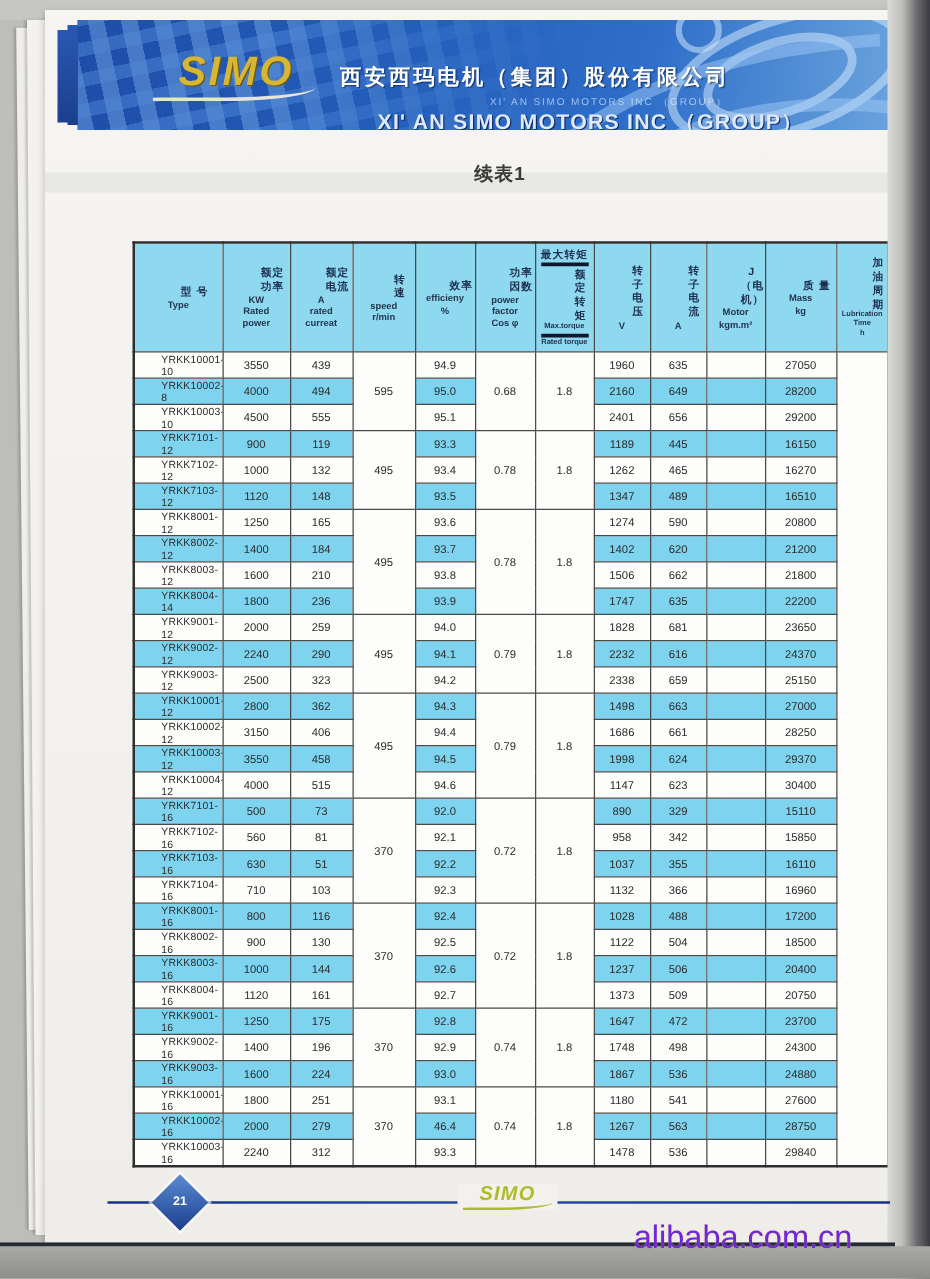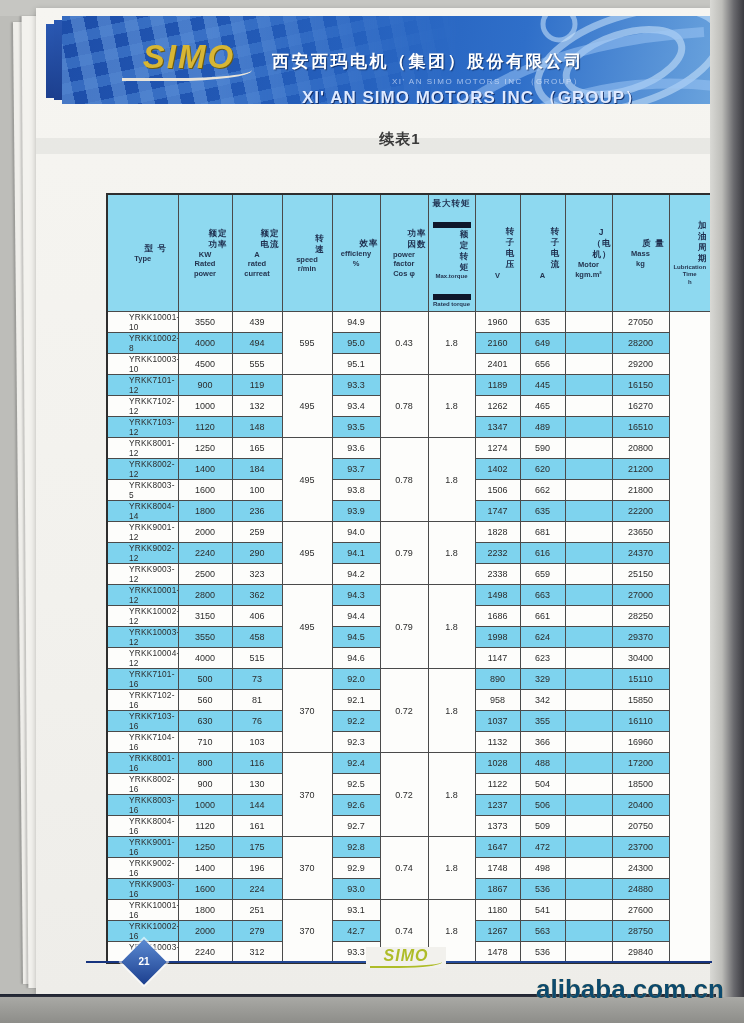--- a/index.html
+++ b/index.html
@@ -59,42 +59,42 @@
     table-layout:fixed;border:2px solid #2e2e2e;background:#fdfdfb;}
   table.spec col.c1{width:71px}  table.spec col.c2{width:54px}  table.spec col.c3{width:50px}
   table.spec col.c4{width:50px}  table.spec col.c5{width:48px}  table.spec col.c6{width:48px}
   table.spec col.c7{width:47px}  table.spec col.c8{width:45px}  table.spec col.c9{width:45px}
   table.spec col.c10{width:47px} table.spec col.c11{width:57px} table.spec col.c12{width:42px}
   table.spec th,table.spec td{border:1px solid #4a4a4a;overflow:hidden;}
   table.spec thead th{background:#8ed9f0;padding:3px 1px;vertical-align:middle;}
   .hcn{font-size:8.5px;font-weight:bold;color:#1e2e4e;letter-spacing:1px;line-height:1.3;margin-left:26px;}
   .hen{font-size:7.5px;font-weight:bold;color:#243550;line-height:1.25;}
   .hen.tiny{font-size:6px;letter-spacing:0;}
-  .frac-top{border-bottom:6px solid #0f172a;margin:0 3px 1px 3px;padding-bottom:13px;}
+  .frac-top{border-bottom:3px solid #0f172a;margin:0 3px 1px 3px;padding-bottom:1px;}
   table.spec tbody td{height:20px;font-size:9px;color:#2c2c2c;text-align:center;padding:0 1px;
     background:#fdfdfb;}
   table.spec tbody tr.alt td{background:#7ed3ee;}
   table.spec tbody td.model{text-align:left;padding-left:21px;font-size:8.3px;letter-spacing:.2px;}
   table.spec tbody td.merged{background:#fdfdfb !important;font-size:9px;}
   
   .footer-line{position:absolute;left:86px;top:961px;width:626px;height:2px;
     background:linear-gradient(90deg,#16337e,#274f9e 50%,#16337e);}
   .page-badge{position:absolute;left:128px;top:946px;width:32px;height:32px;
     background:linear-gradient(135deg,#5b8ad2,#1c3f8e);transform:rotate(45deg);
     box-shadow:0 0 0 2px rgba(255,255,255,.6);}
   .page-badge span{position:absolute;left:0;top:0;width:32px;height:32px;line-height:32px;
     text-align:center;transform:rotate(-45deg);color:#fff;font-size:10px;font-weight:bold;}
   .footer-logo{position:absolute;left:366px;top:947px;width:72px;text-align:center;
     background:#f2f1ed;padding:0 4px;}
   .footer-logo .word{font-size:16px;font-weight:bold;font-style:italic;letter-spacing:1px;
     color:#aebc28;}
   .footer-logo .swoosh{margin-top:-3px;height:4px;border-bottom:2px solid #aebc28;
     border-radius:0 0 60%/0 0 100% 100%;}
-  .watermark{position:absolute;left:536px;top:974px;font-size:26px;font-weight:bold;
-    color:#0c4a6e;letter-spacing:0;z-index:5;text-shadow:0 0 1px rgba(255,200,120,.8);}
+  .watermark{position:absolute;left:507px;top:974px;font-size:26px;font-weight:normal;
+    color:#6d28d9;letter-spacing:0;z-index:5;text-shadow:0 0 1px rgba(255,200,120,.8);}
 </style>
 </head>
 <body>
 
 <div class="top-strip"></div>
 <div class="stack s1"></div>
 <div class="stack s2"></div>
 <div class="page"></div>
 <div class="stack-blue b1"></div>
 <div class="stack-blue b2"></div>
@@ -204,21 +204,21 @@
         </th>
       </tr>
   </thead>
   <tbody id="table-body">
       <tr>
         <td class="model">YRKK10001-10</td>
         <td>3550</td>
         <td>439</td>
         <td class="merged" rowspan="3">595</td>
         <td>94.9</td>
-        <td class="merged" rowspan="3">0.43</td>
+        <td class="merged" rowspan="3">0.68</td>
         <td class="merged" rowspan="3">1.8</td>
         <td>1960</td>
         <td>635</td>
         <td></td>
         <td>27050</td>
         <td class="merged" rowspan="31"></td>
       </tr>
       <tr class="alt">
         <td class="model">YRKK10002-8</td>
         <td>4000</td>
@@ -289,23 +289,23 @@
         <td class="model">YRKK8002-12</td>
         <td>1400</td>
         <td>184</td>
         <td>93.7</td>
         <td>1402</td>
         <td>620</td>
         <td></td>
         <td>21200</td>
       </tr>
       <tr>
-        <td class="model">YRKK8003-5</td>
+        <td class="model">YRKK8003-12</td>
         <td>1600</td>
-        <td>100</td>
+        <td>210</td>
         <td>93.8</td>
         <td>1506</td>
         <td>662</td>
         <td></td>
         <td>21800</td>
       </tr>
       <tr class="alt">
         <td class="model">YRKK8004-14</td>
         <td>1800</td>
         <td>236</td>
@@ -410,21 +410,21 @@
         <td>81</td>
         <td>92.1</td>
         <td>958</td>
         <td>342</td>
         <td></td>
         <td>15850</td>
       </tr>
       <tr class="alt">
         <td class="model">YRKK7103-16</td>
         <td>630</td>
-        <td>76</td>
+        <td>51</td>
         <td>92.2</td>
         <td>1037</td>
         <td>355</td>
         <td></td>
         <td>16110</td>
       </tr>
       <tr>
         <td class="model">YRKK7104-16</td>
         <td>710</td>
         <td>103</td>
@@ -520,21 +520,21 @@
         <td class="merged" rowspan="3">1.8</td>
         <td>1180</td>
         <td>541</td>
         <td></td>
         <td>27600</td>
       </tr>
       <tr class="alt">
         <td class="model">YRKK10002-16</td>
         <td>2000</td>
         <td>279</td>
-        <td>42.7</td>
+        <td>46.4</td>
         <td>1267</td>
         <td>563</td>
         <td></td>
         <td>28750</td>
       </tr>
       <tr>
         <td class="model">YRKK10003-16</td>
         <td>2240</td>
         <td>312</td>
         <td>93.3</td>

